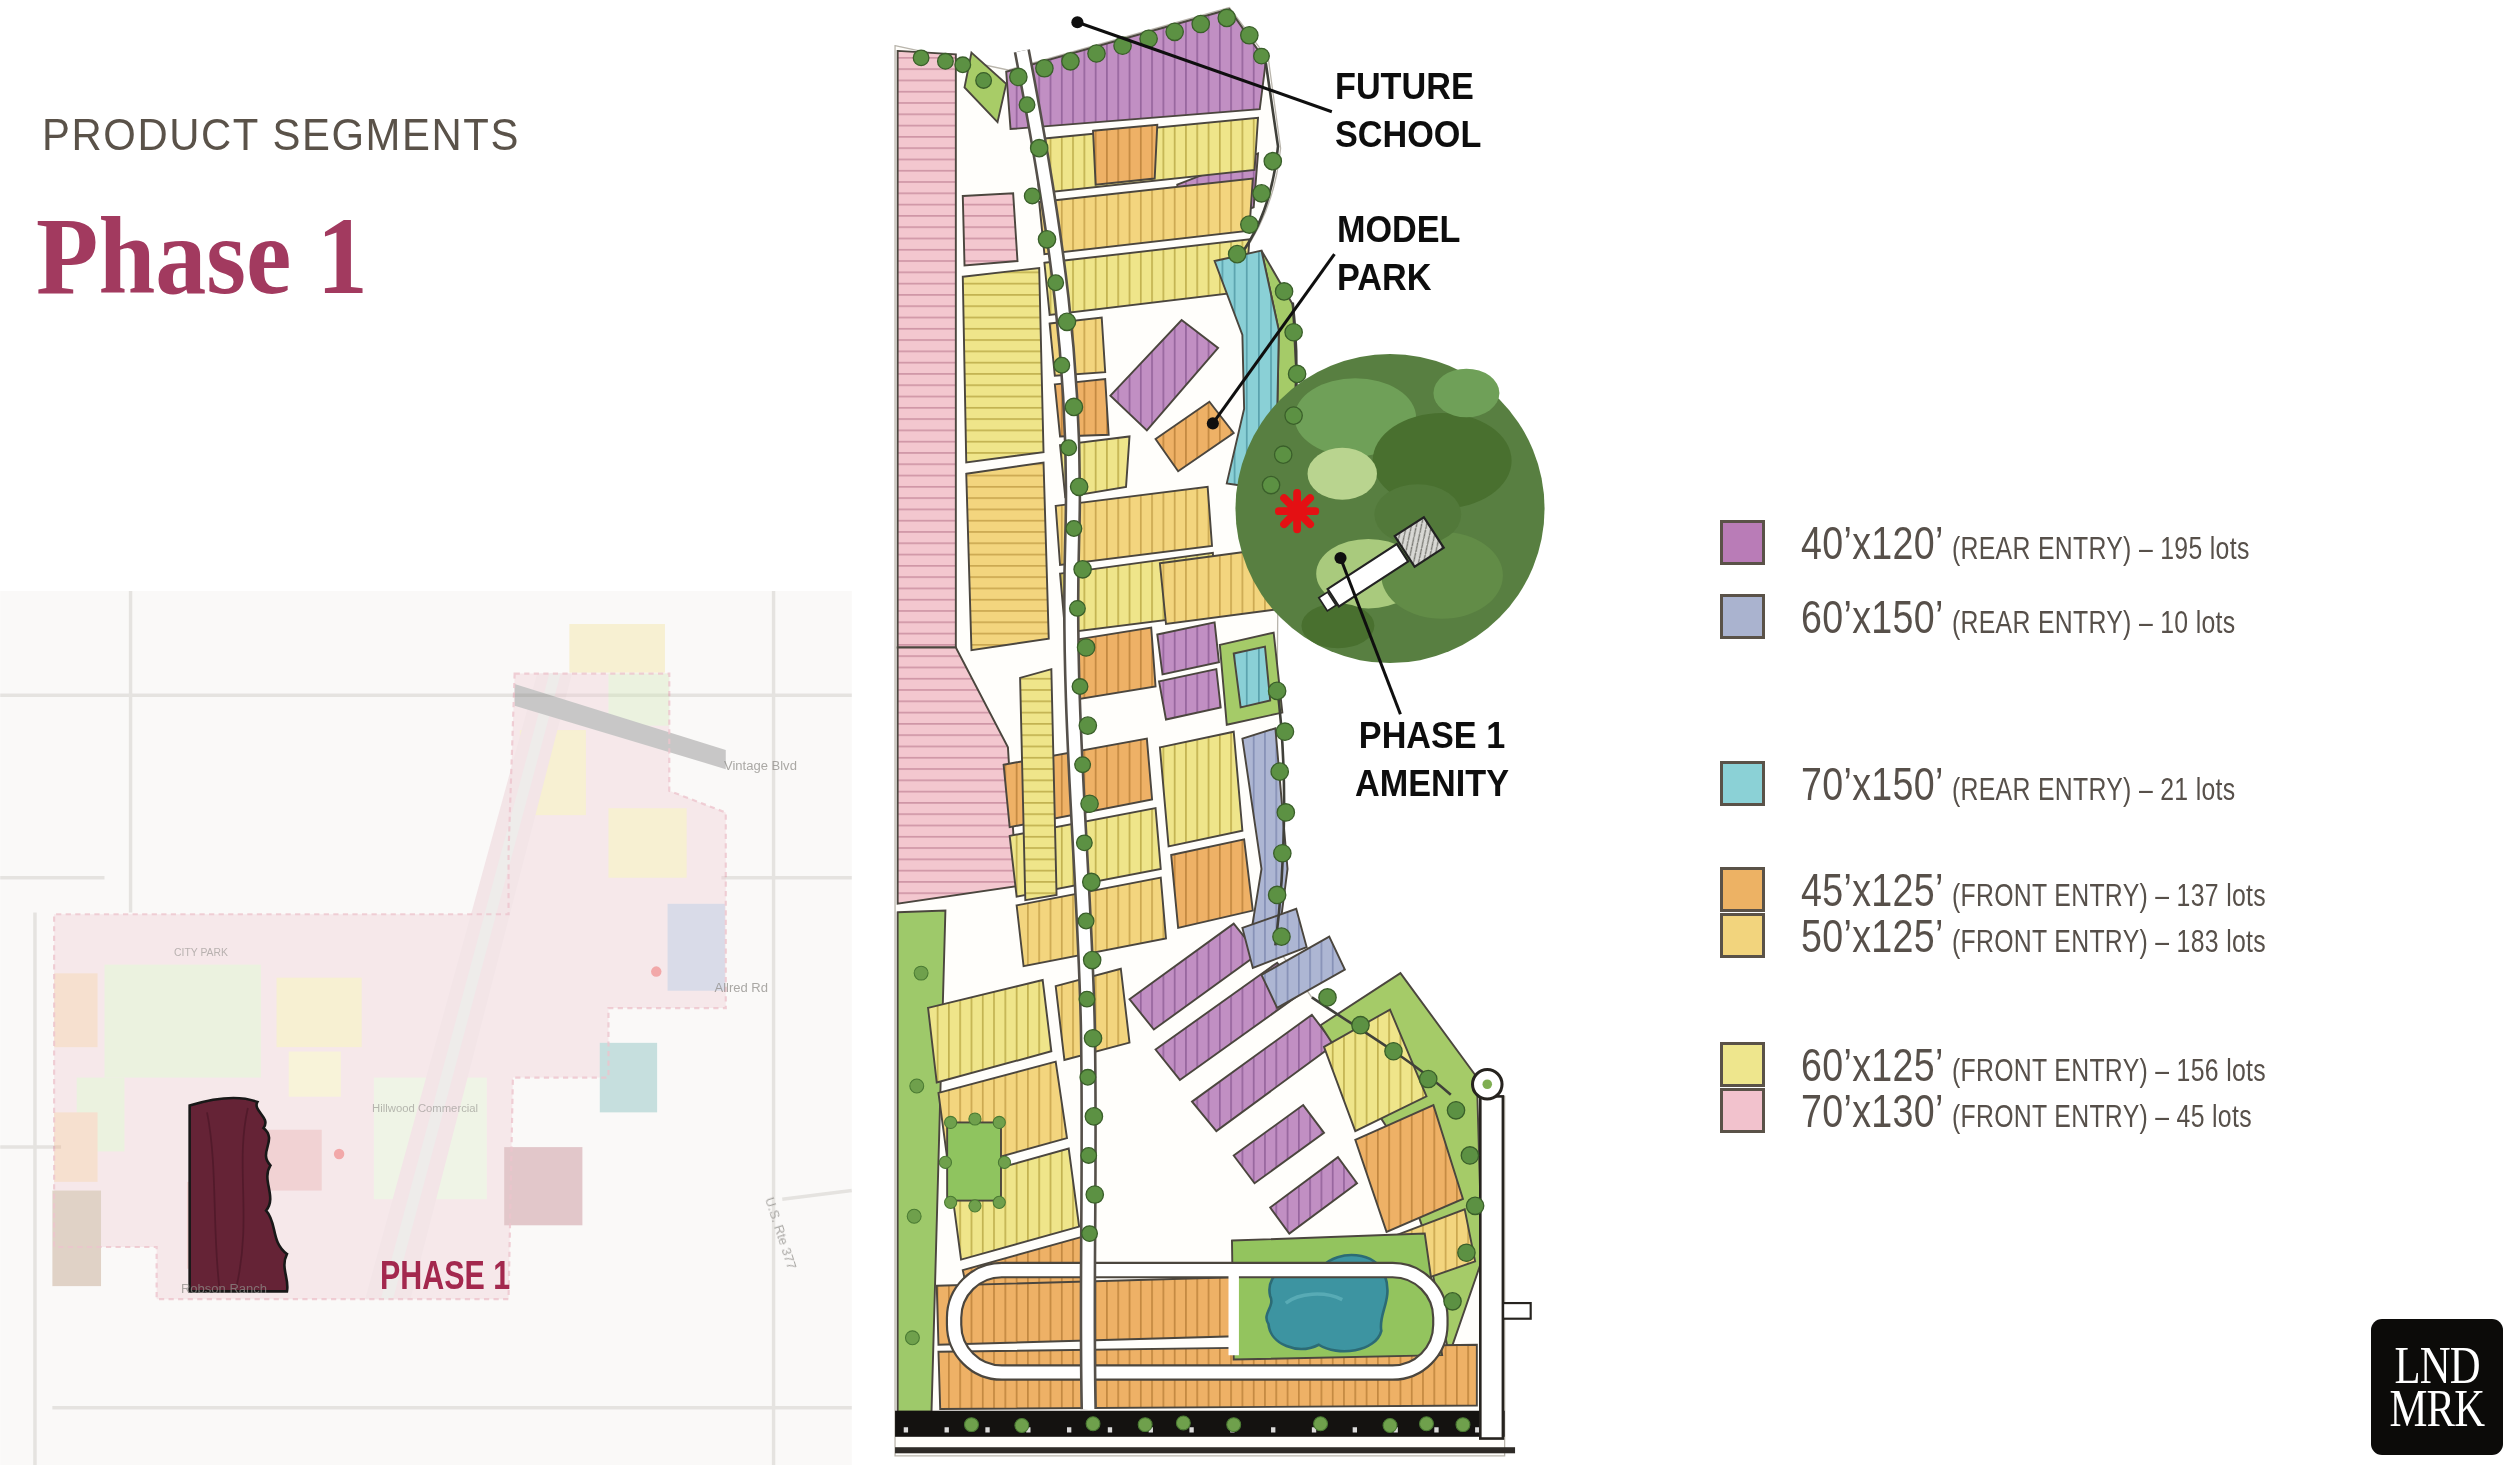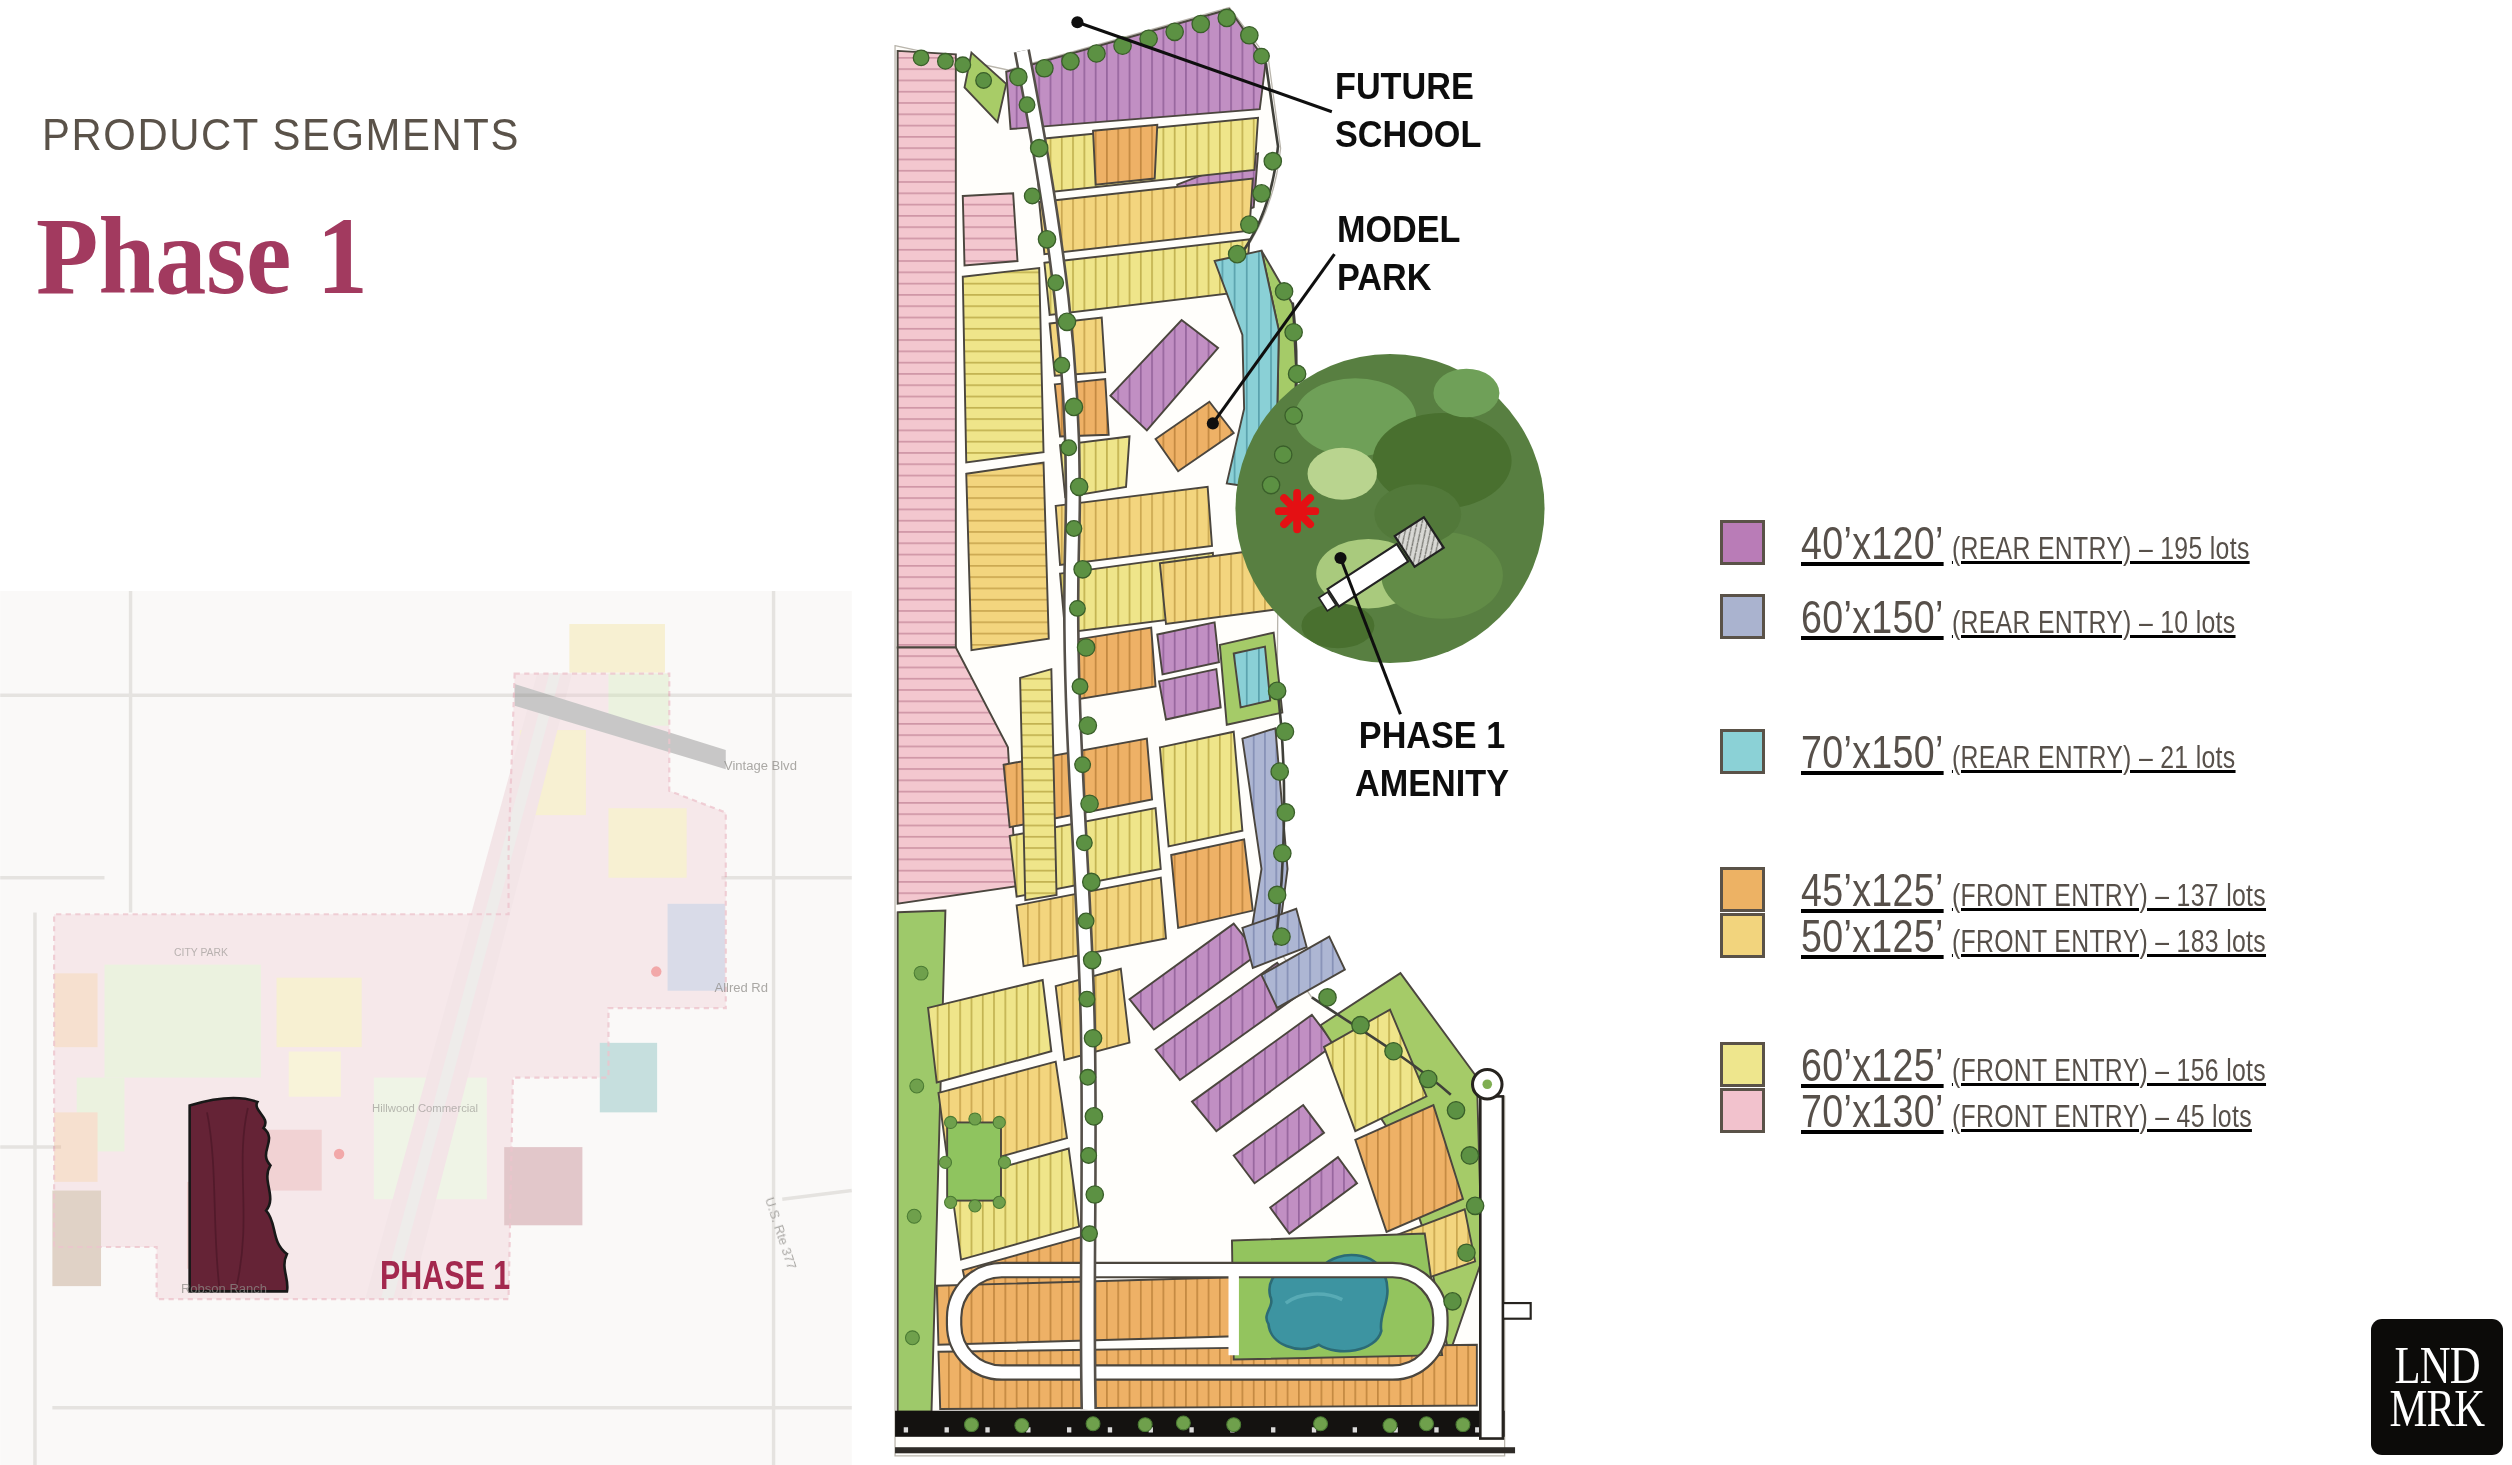--- a/index.html
+++ b/index.html
@@ -14,21 +14,21 @@
     font-size:111px; line-height:1.1; color:#a23a5f; transform:scaleX(.92);
     transform-origin:left top; white-space:nowrap; }
 
   
   .callout { color:#0d0d0d; font-weight:800; font-size:36px; line-height:48px;
     transform:scaleX(.95); transform-origin:left top; white-space:nowrap; }
   .callout.center { text-align:center; }
 
   
   .lg-row { position:absolute; left:1720px; width:608px; height:92px;
-    display:flex; align-items:center;text-decoration:underline; }
+    display:flex; align-items:center; }
   .lg-swatch { width:45px; height:45px; border:3.5px solid #5a5248; flex:0 0 auto; }
   .lg-text { margin-left:36px; white-space:nowrap; color:#57504a;
     transform:scaleX(.8); transform-origin:left center;
     display:flex; align-items:baseline; }
   .lg-size { font-size:47px; letter-spacing:0.4px; }
   .lg-detail { font-size:31px; margin-left:10.4px; letter-spacing:0.4px; }
 
   
   .mini-phase { left:380px; top:1253px; font-size:40px; font-weight:800; color:#a3284e;
     transform:scaleX(.76); transform-origin:left top; white-space:nowrap; }
@@ -413,21 +413,21 @@
         <span class="lg-detail">(REAR ENTRY) – 195 lots</span>
       </div>
   </div>
   <div class="lg-row" style="top:570px">
     <div class="lg-swatch" style="background: rgb(170, 179, 207);"></div>
     <div class="lg-text">
         <span class="lg-size">60’x150’</span>
         <span class="lg-detail">(REAR ENTRY) – 10 lots</span>
       </div>
   </div>
-  <div class="lg-row" style="top:705px">
+  <div class="lg-row" style="top:737px">
     <div class="lg-swatch" style="background: rgb(139, 209, 214);"></div>
     <div class="lg-text">
         <span class="lg-size">70’x150’</span>
         <span class="lg-detail">(REAR ENTRY) – 21 lots</span>
       </div>
   </div>
   <div class="lg-row" style="top:843px">
     <div class="lg-swatch" style="background: rgb(237, 178, 100);"></div>
     <div class="lg-text">
         <span class="lg-size">45’x125’</span>

